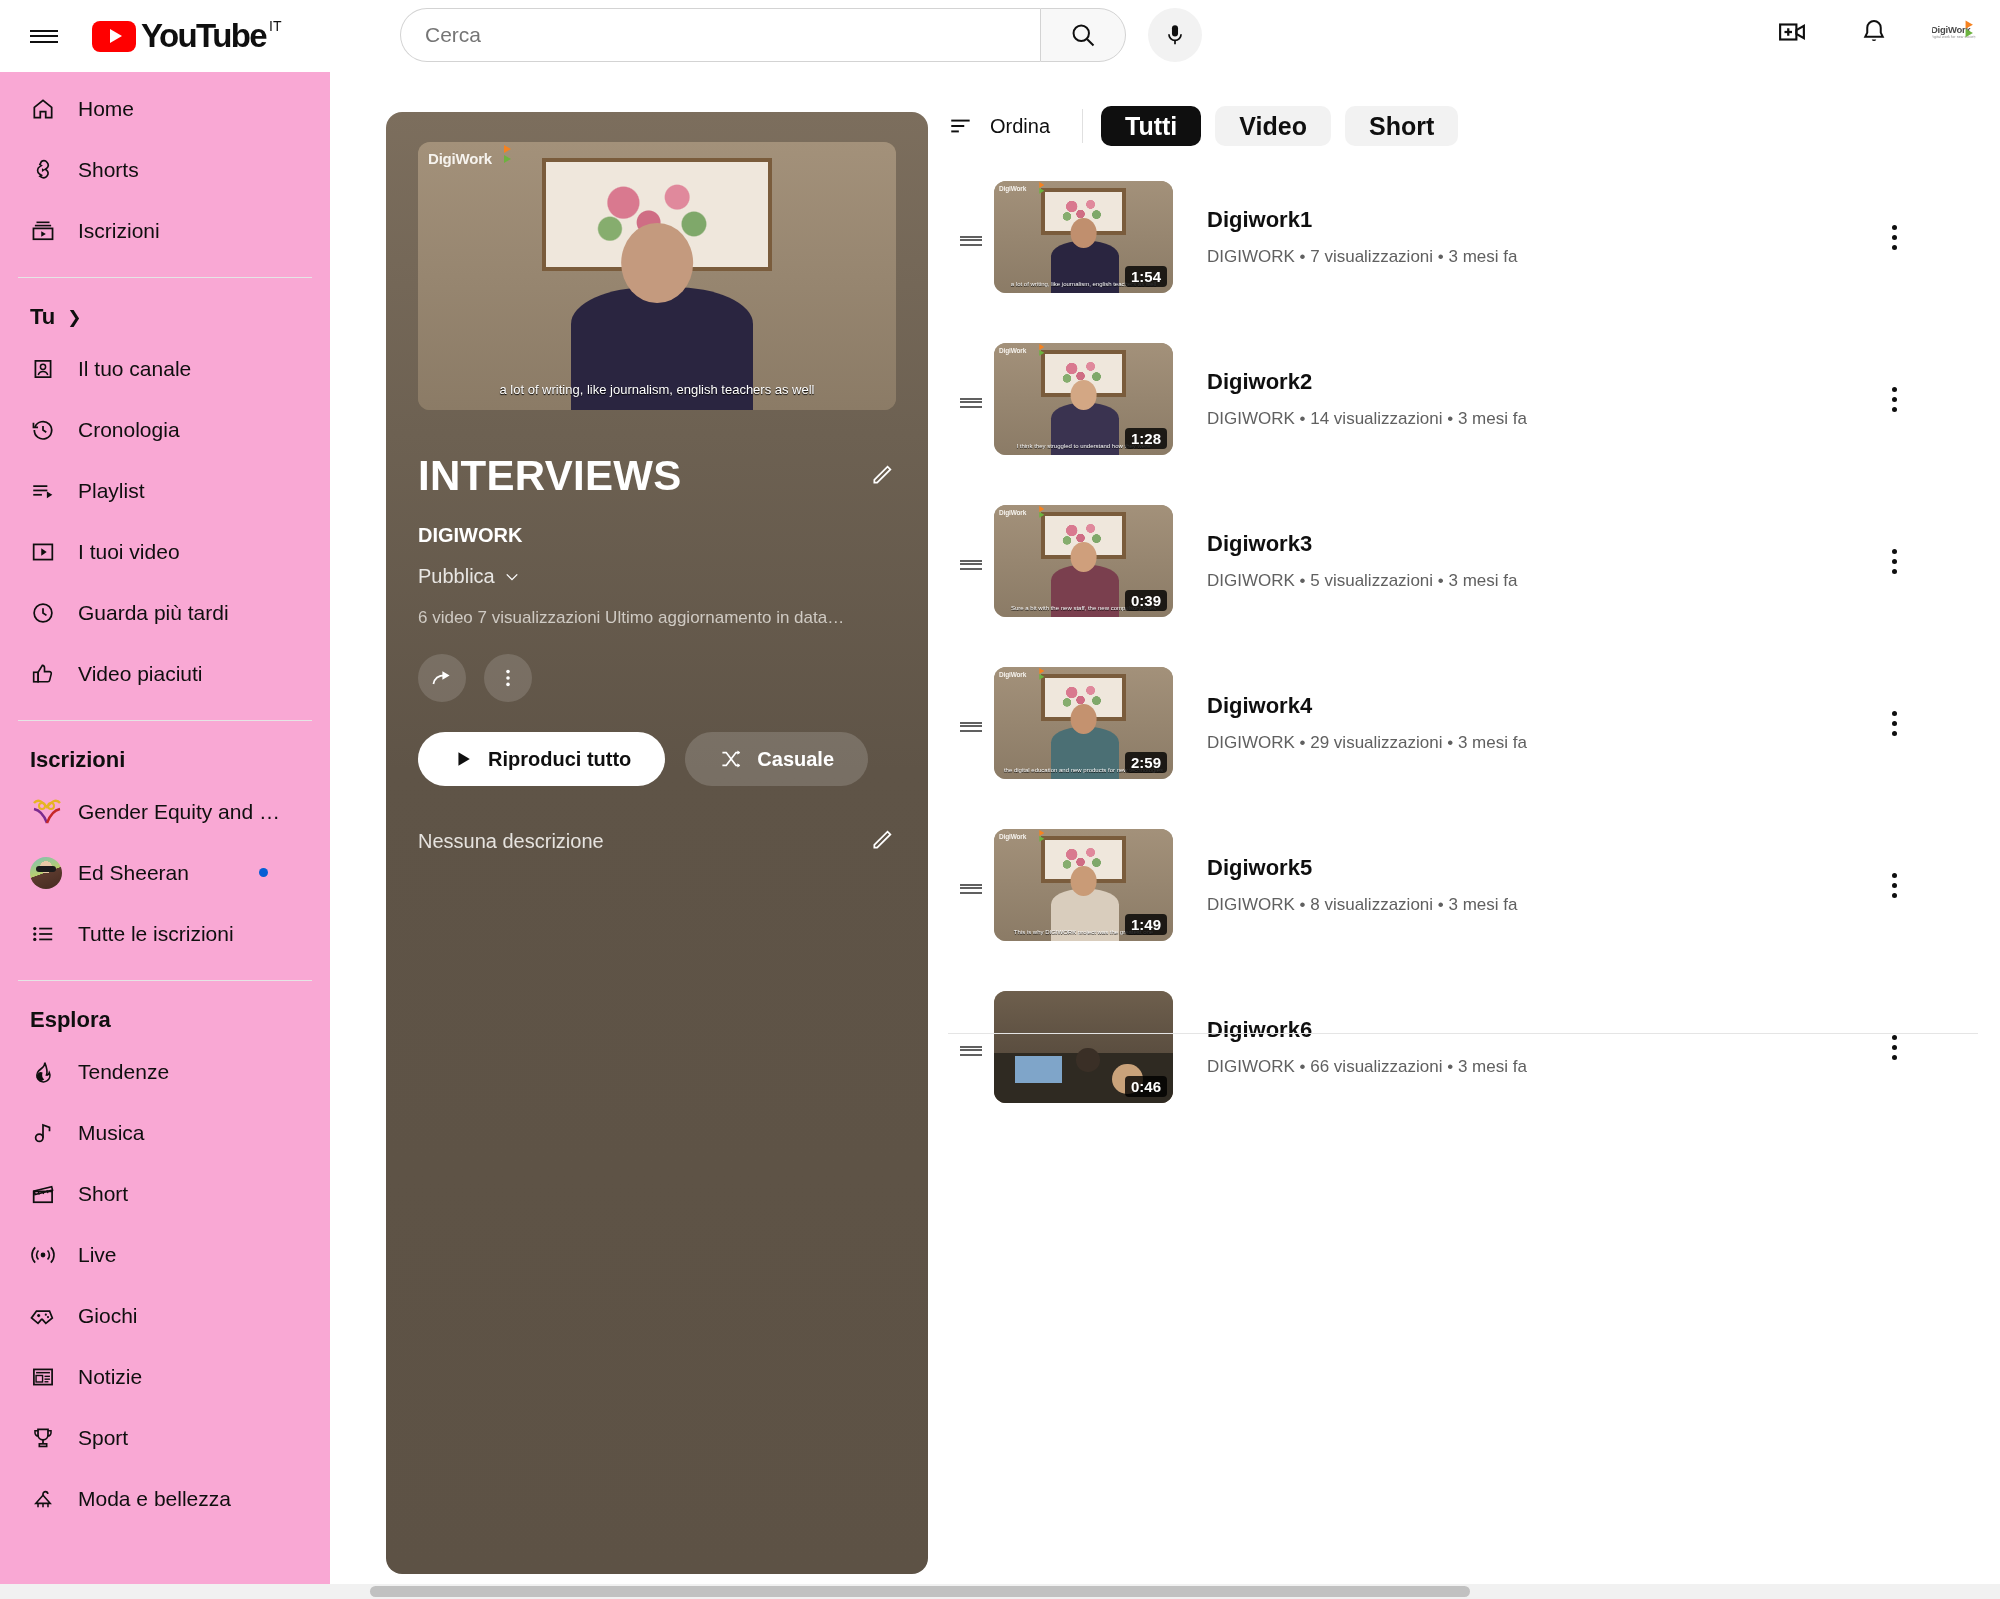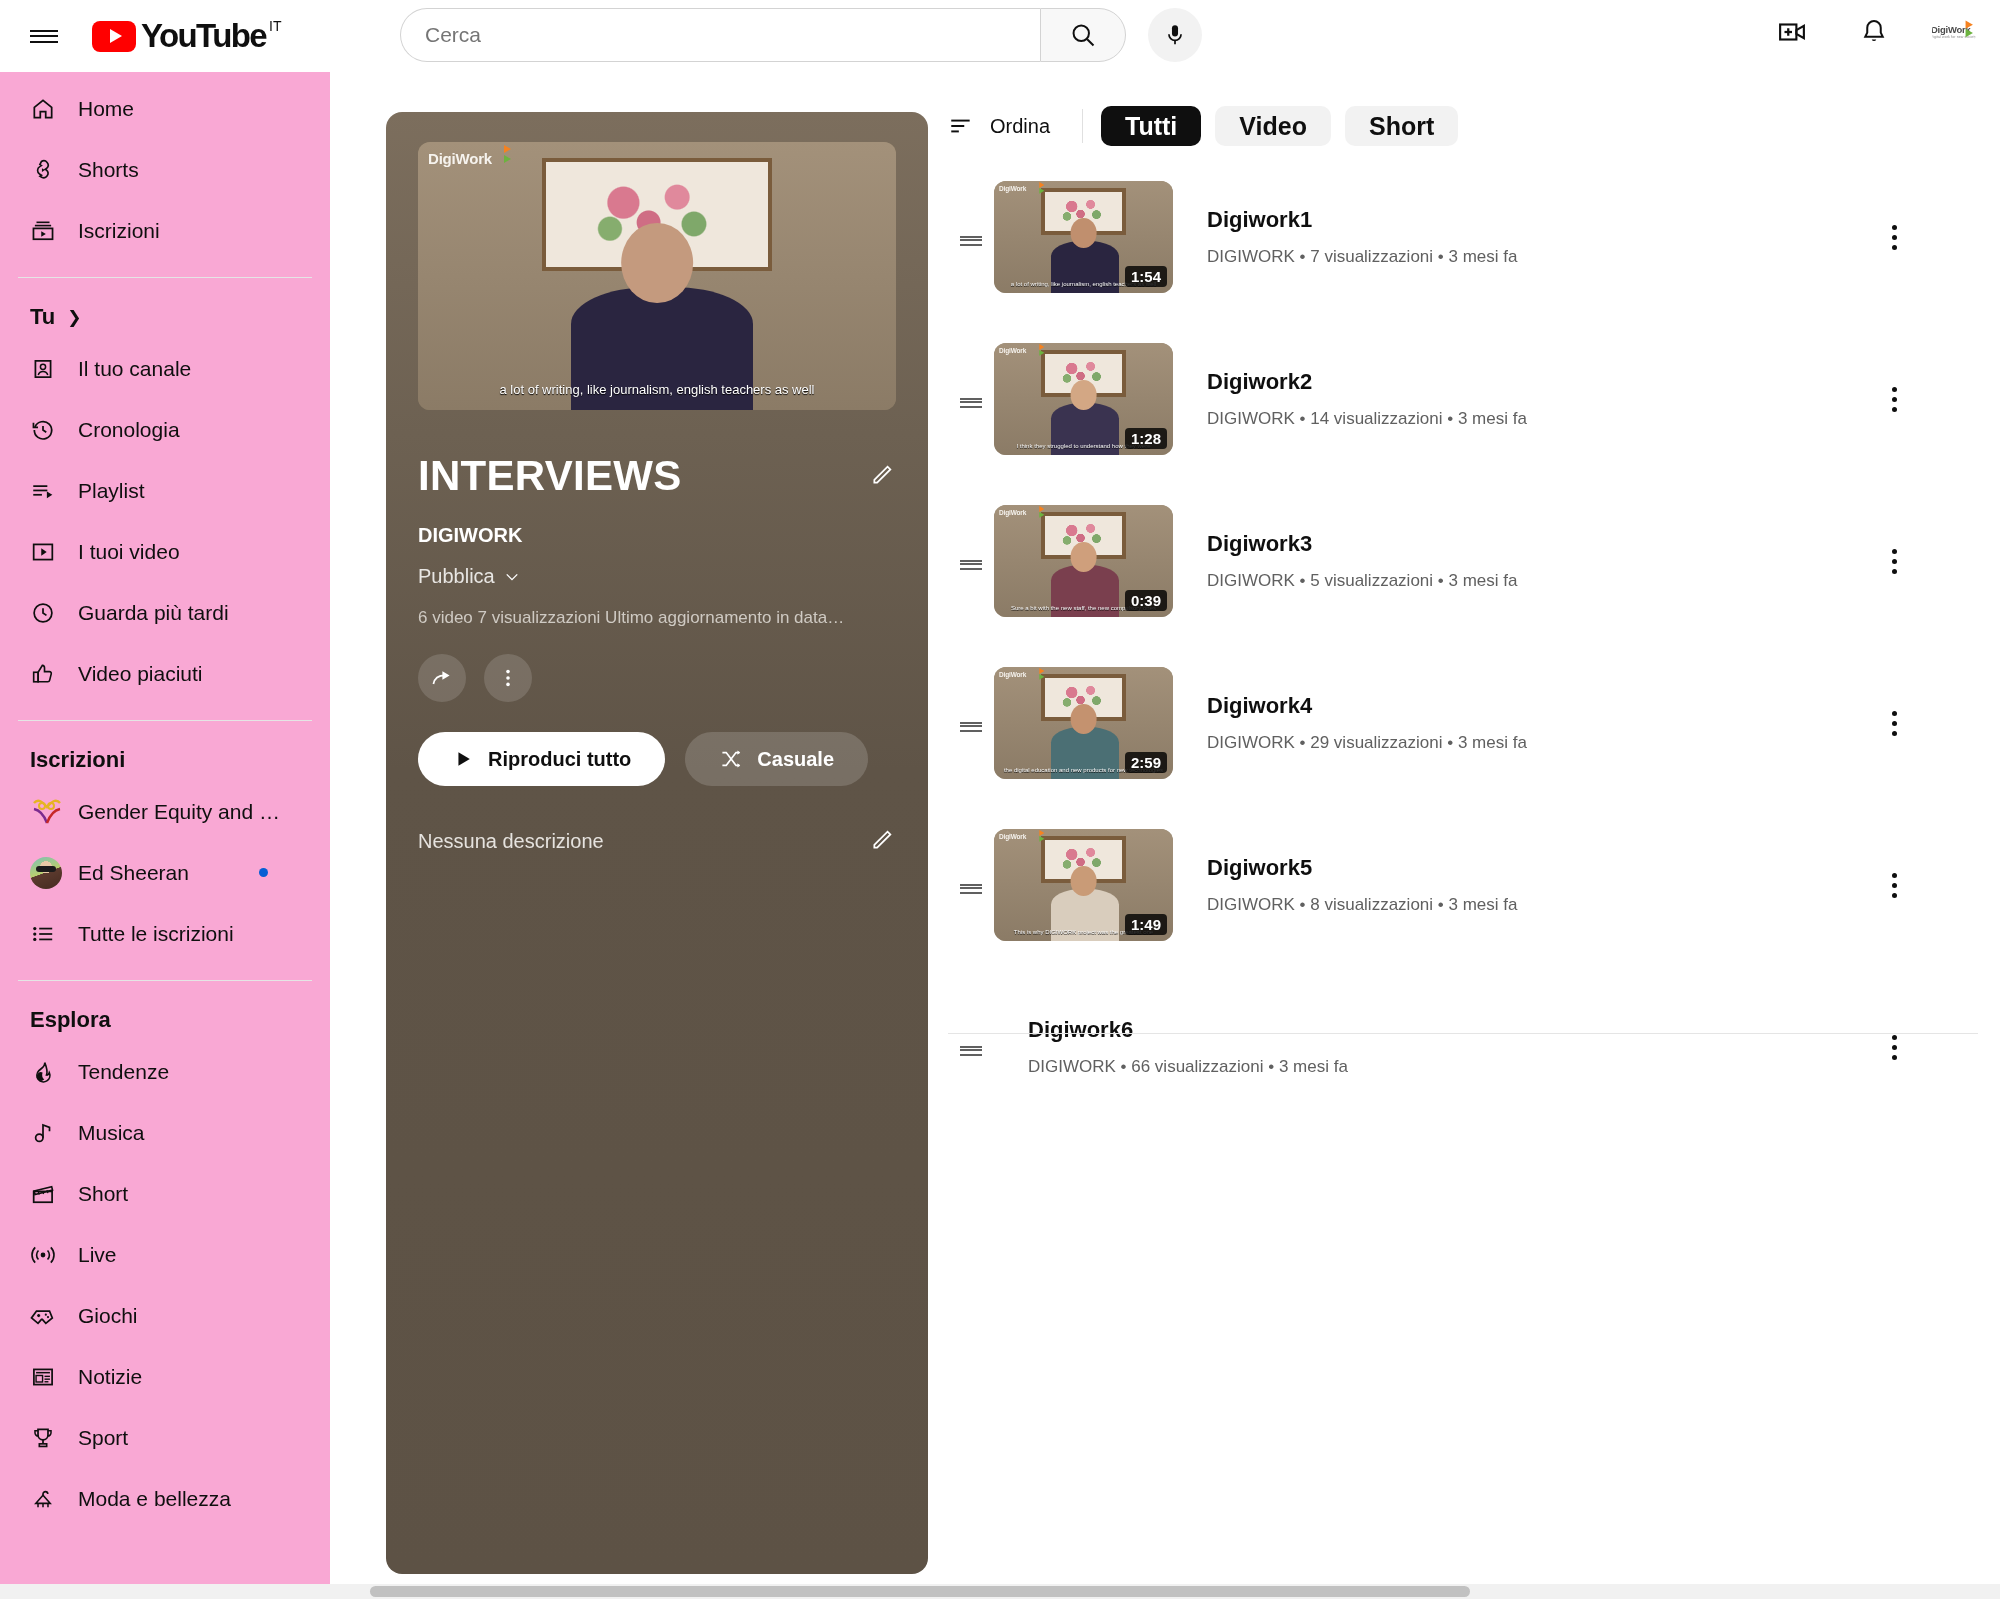--- a/index.html
+++ b/index.html
@@ -725,20 +725,31 @@
       </div>
   </div>
 
   <div class="row">
     <div class="grip">
         <div>
           <div></div>
           <div></div>
         </div>
       </div>
+    <div class="thumb">
+      <div class="art office">
+        <div class="wall"></div>
+          <div class="desk"></div>
+          <div class="screen"></div>
+          <div class="h1"></div>
+          <div class="h2"></div>
+        <div class="cap"></div>
+      </div>
+      <div class="dur">0:46</div>
+    </div>
     <div class="meta">
       <div class="vtitle">Digiwork6</div>
       <div class="vsub">DIGIWORK • 66 visualizzazioni • 3 mesi fa</div>
     </div>
     <div class="kebab">
         <i></i>
         <i></i>
         <i></i>
       </div>
   </div>

